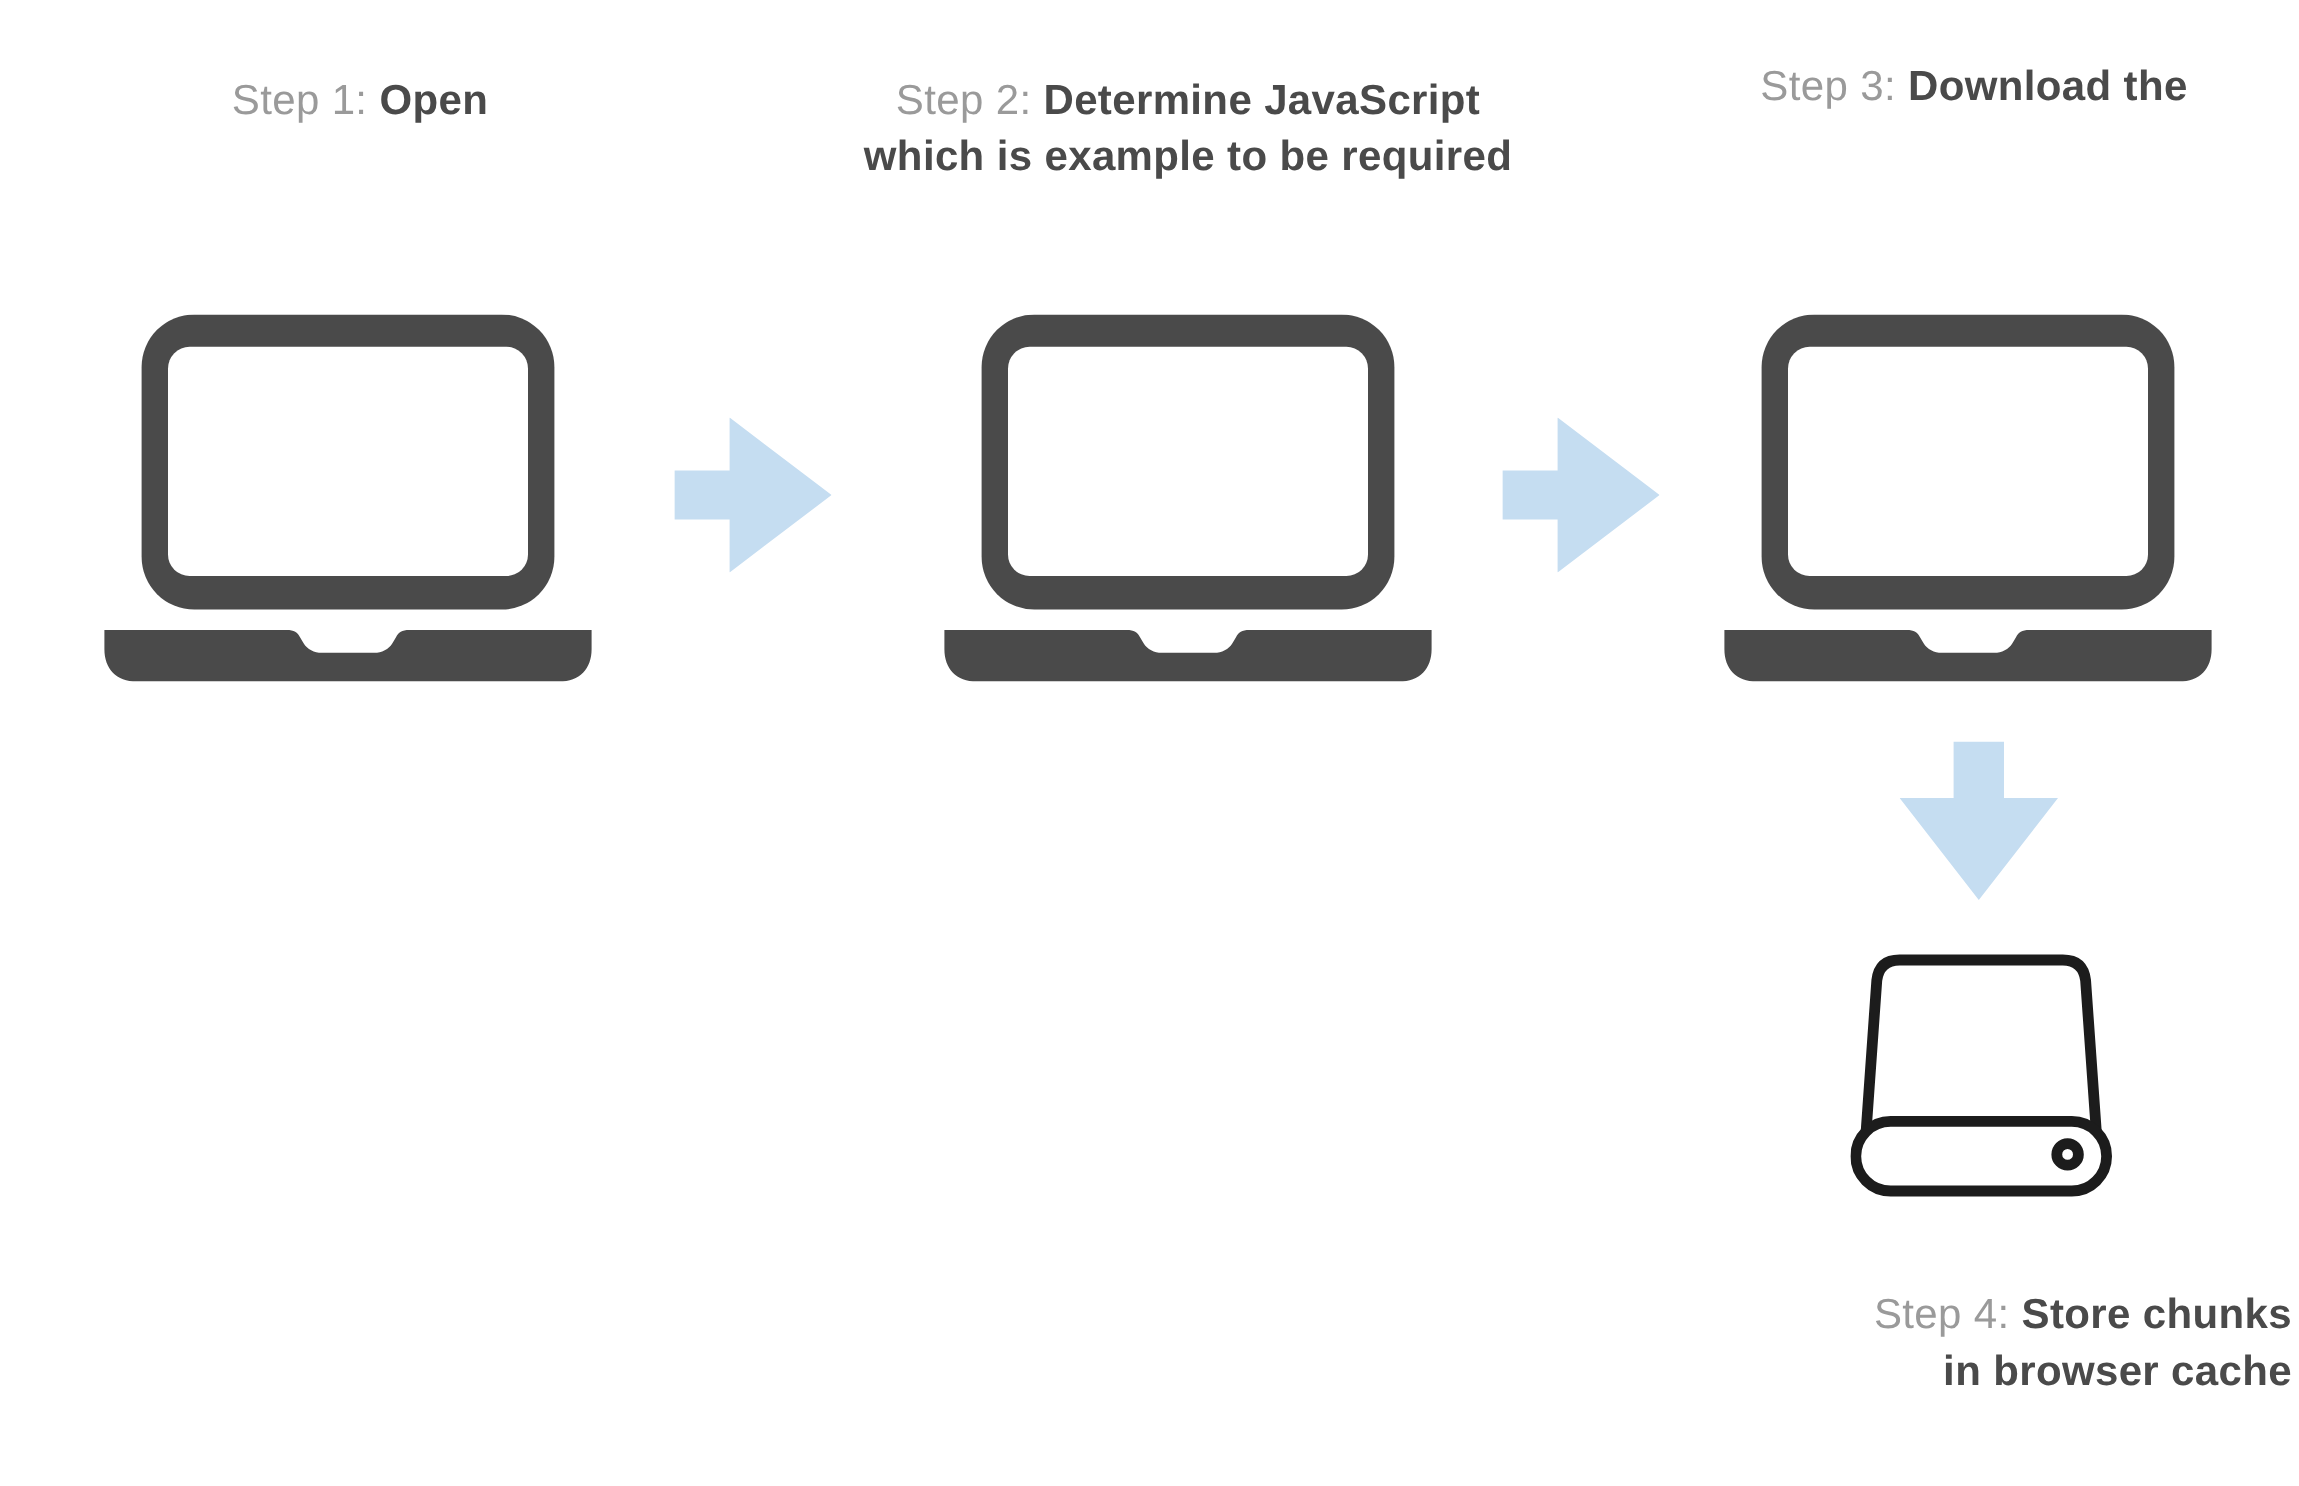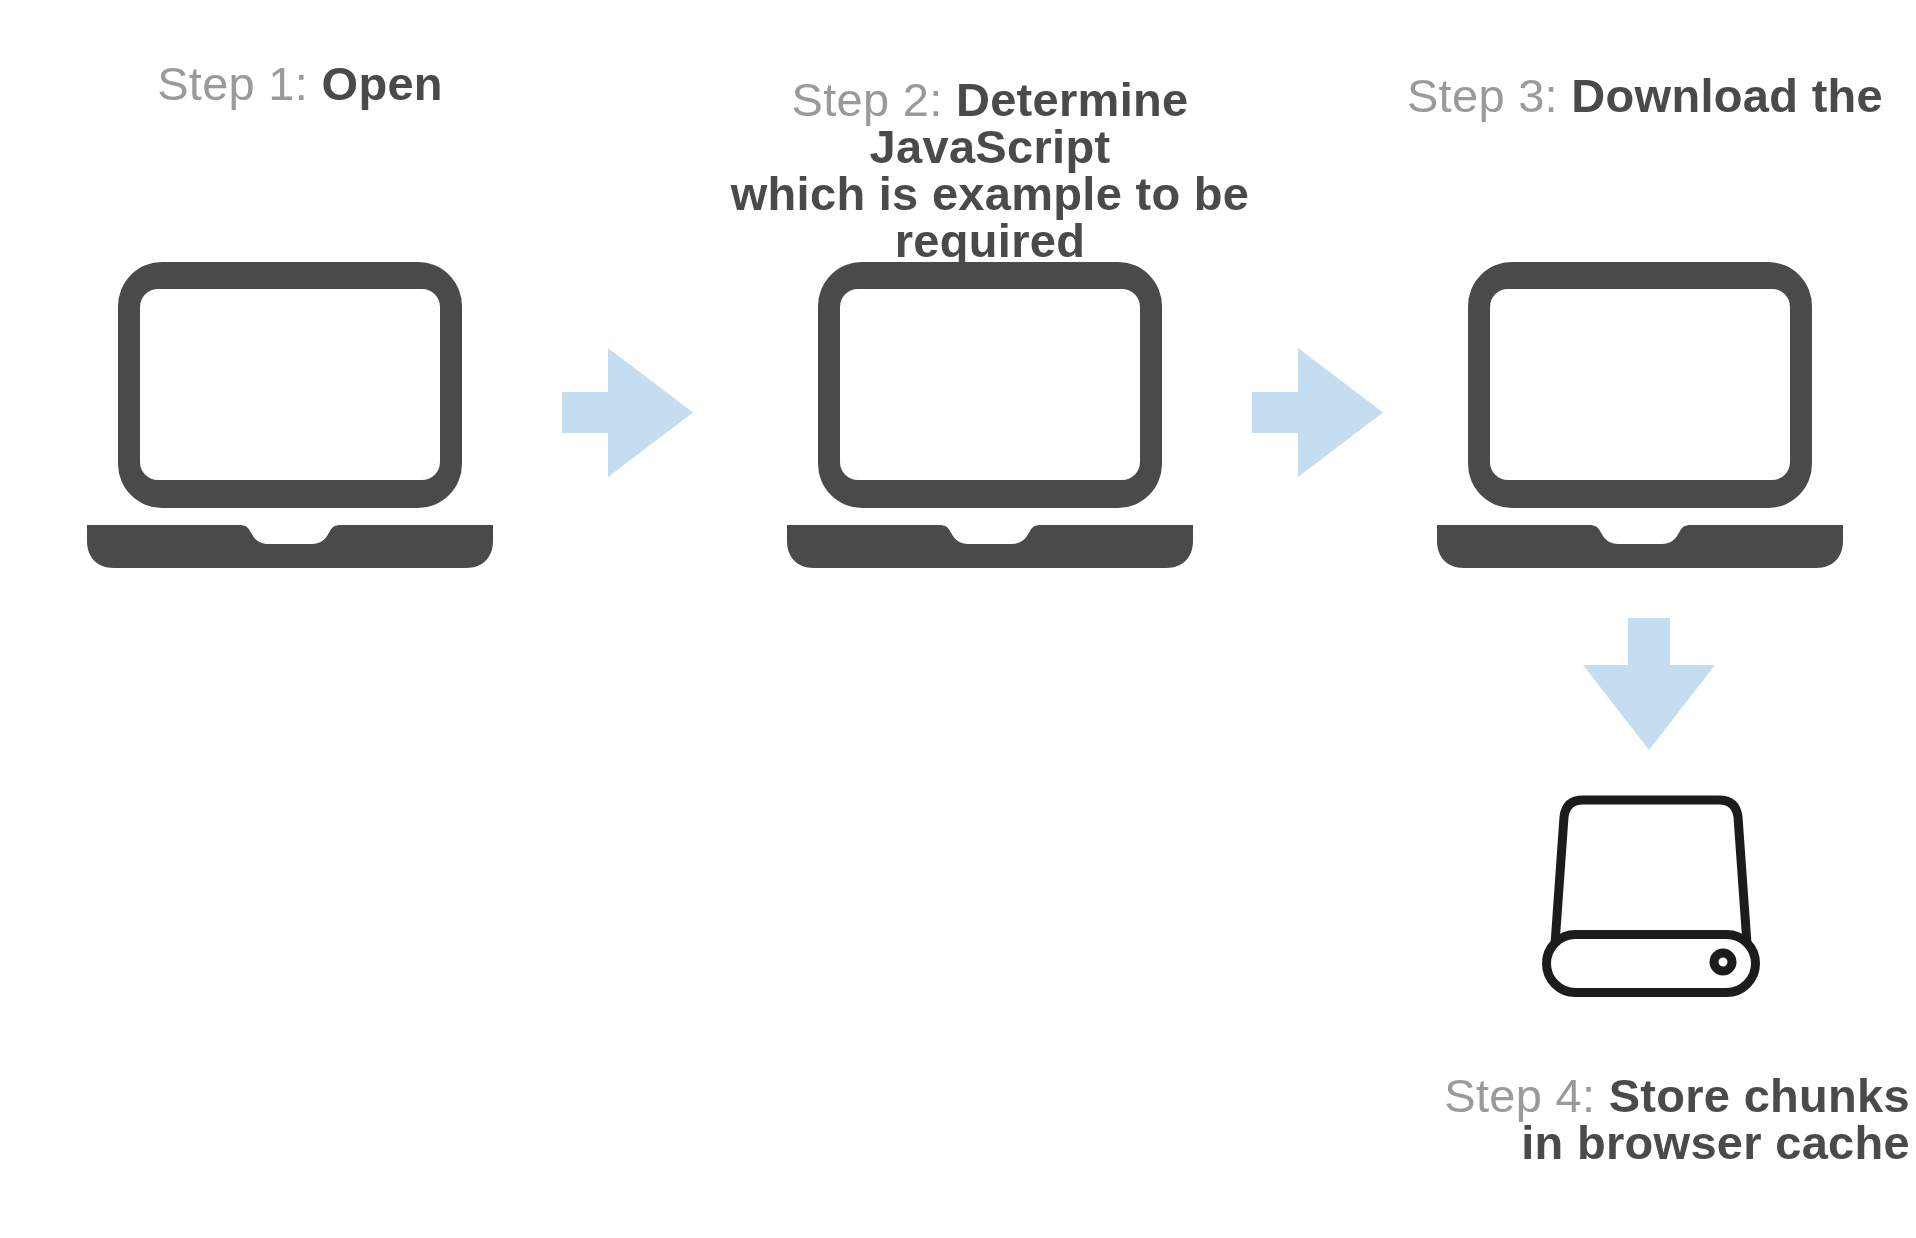--- a/index.html
+++ b/index.html
@@ -15,21 +15,21 @@
   .canvas {
     position: relative;
     width: 1916px;
     height: 1238px;
     background: var(--bg);
     overflow: hidden;
   }
   .caption {
     position: absolute;
     text-align: center;
-    font-size: 47px;
+    font-size: 35px;
     line-height: 47px;
     letter-spacing: 0.3px;
     color: var(--icon-gray);
   }
   .step-label {
     color: var(--label-gray);
     font-weight: 400;
   }
   .cap-bold {
     color: var(--icon-gray);
@@ -50,24 +50,24 @@
     stroke: var(--outline-black);
     stroke-width: 9;
     fill: var(--bg);
     stroke-linejoin: round;
   }
 
   
   .caption-1 { left: 20px;   top: 60px;   width: 560px; }
   .laptop-1  { left: 80px;   top: 262px; }
   
-  .caption-2 { left: 690px;  top: 60px;   width: 600px; margin-top: 16px; }
+  .caption-2 { left: 690px;  top: 60px;   width: 600px; }
   .laptop-2  { left: 780px;  top: 262px; }
   
-  .caption-3 { left: 1385px; top: 72px;   width: 520px; }
+  .caption-3 { left: 1385px; top: 48px;   width: 520px; }
   .laptop-3  { left: 1430px; top: 262px; }
   
   .caption-4 { left: 1390px; top: 1072px; width: 520px; text-align: right; }
   .drive     { left: 1542px; top: 792px; }
 
   .arrow-1   { left: 562px;  top: 348px; }
   .arrow-2   { left: 1252px; top: 348px; }
   .arrow-d   { left: 1583px; top: 618px; }
 </style>
 </head>

